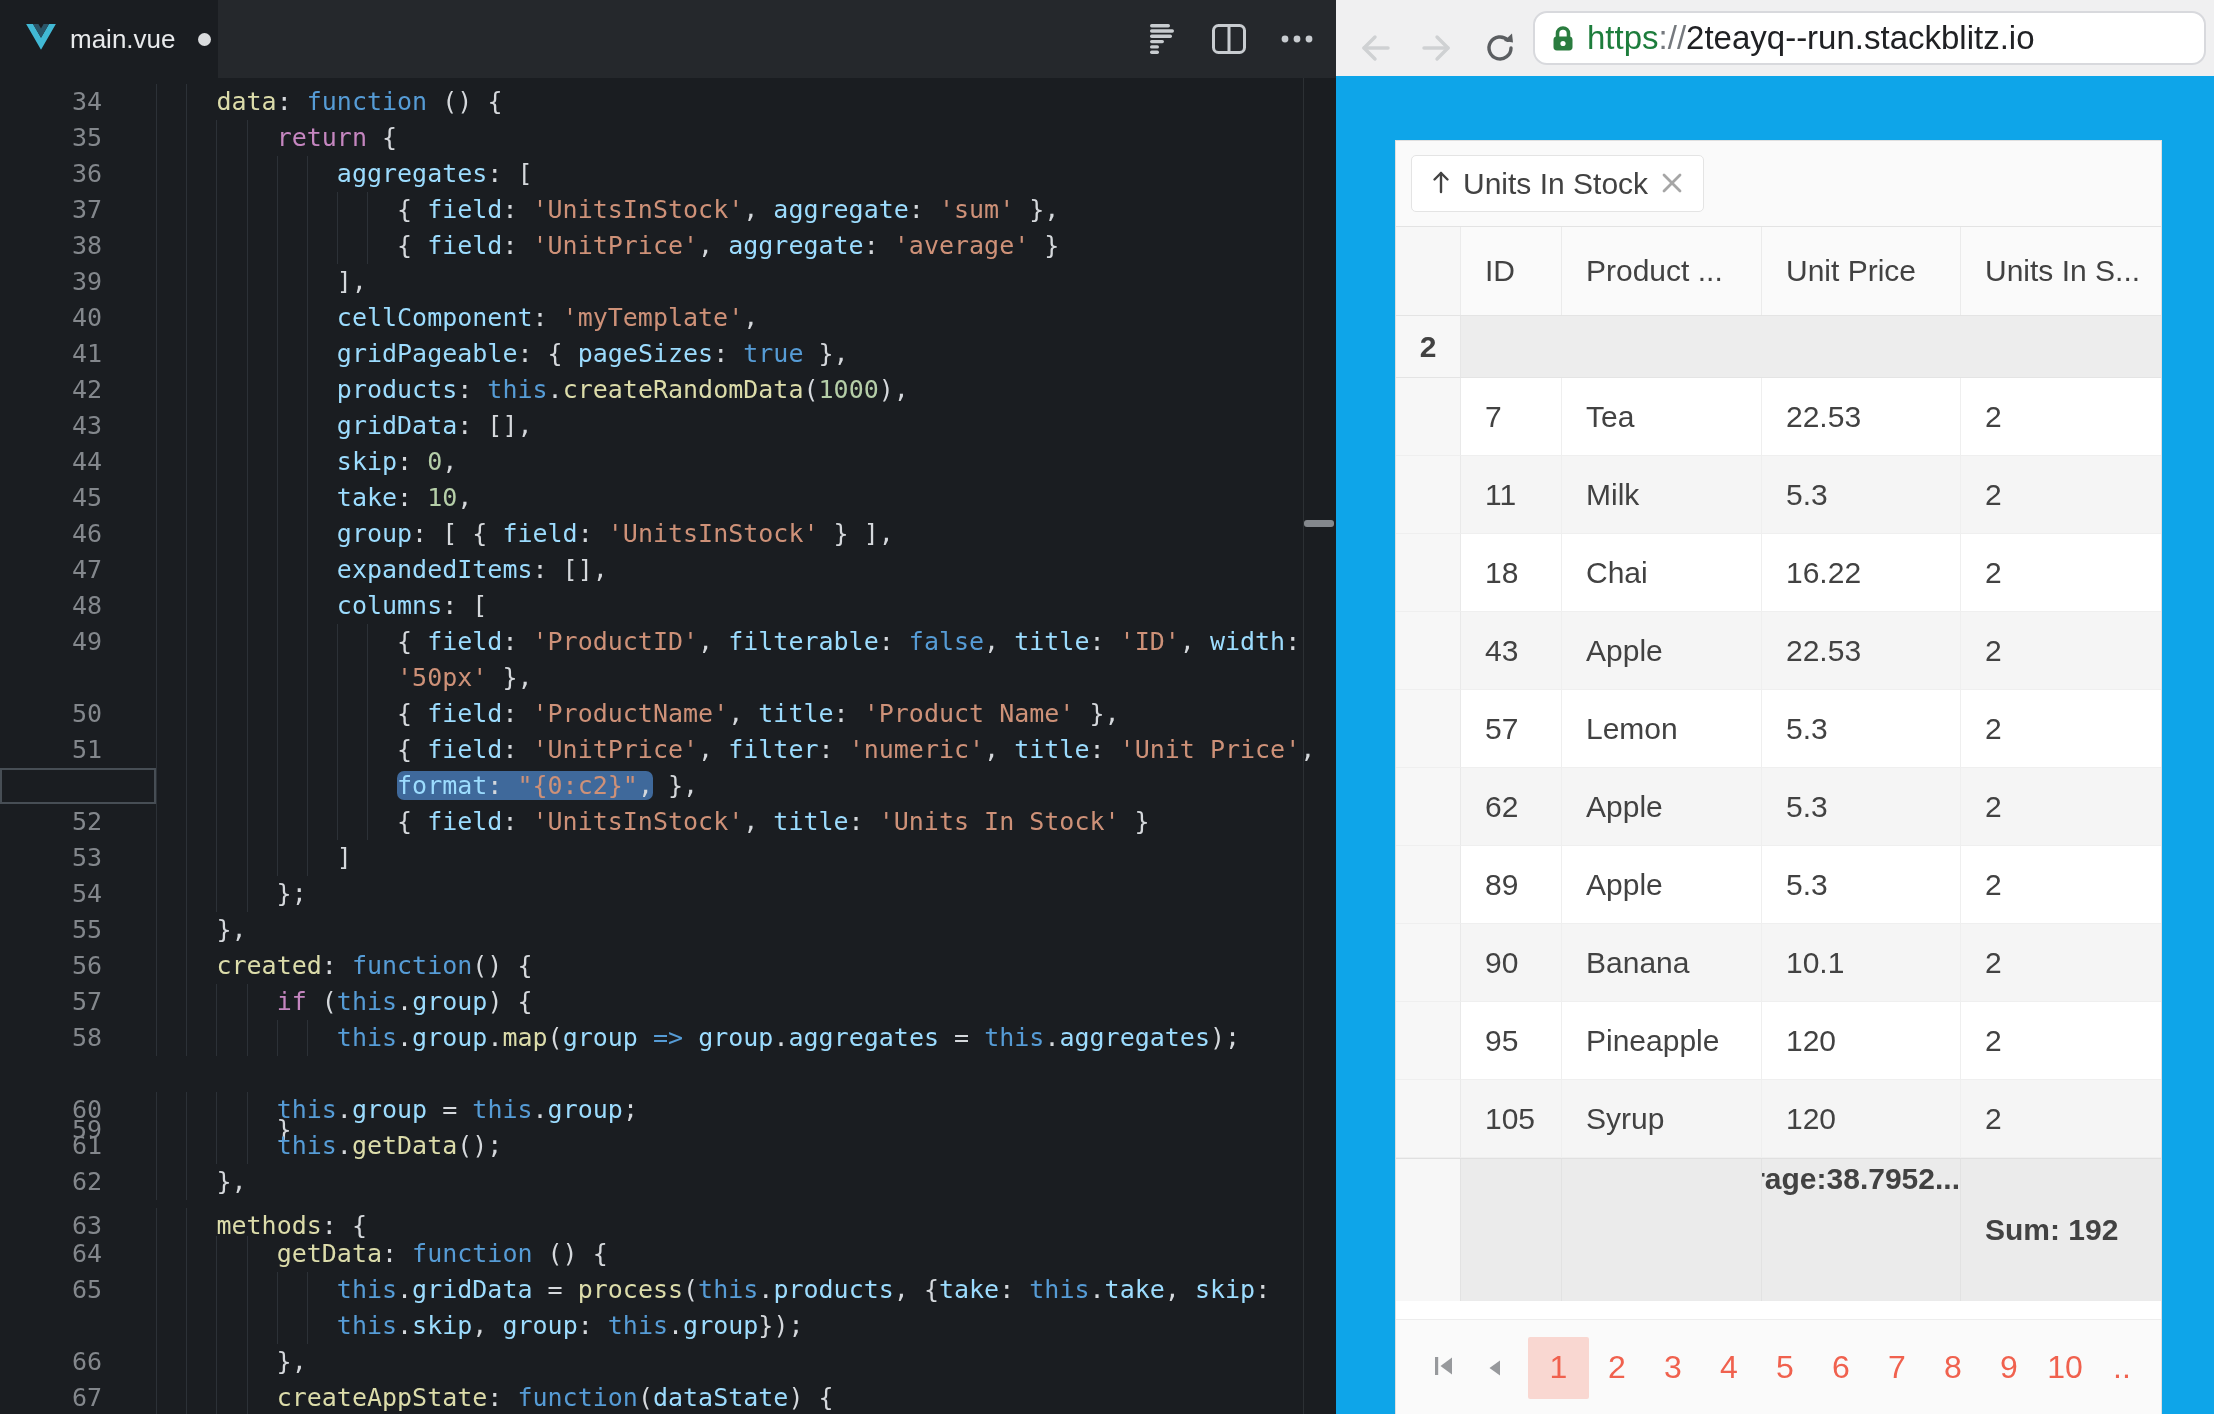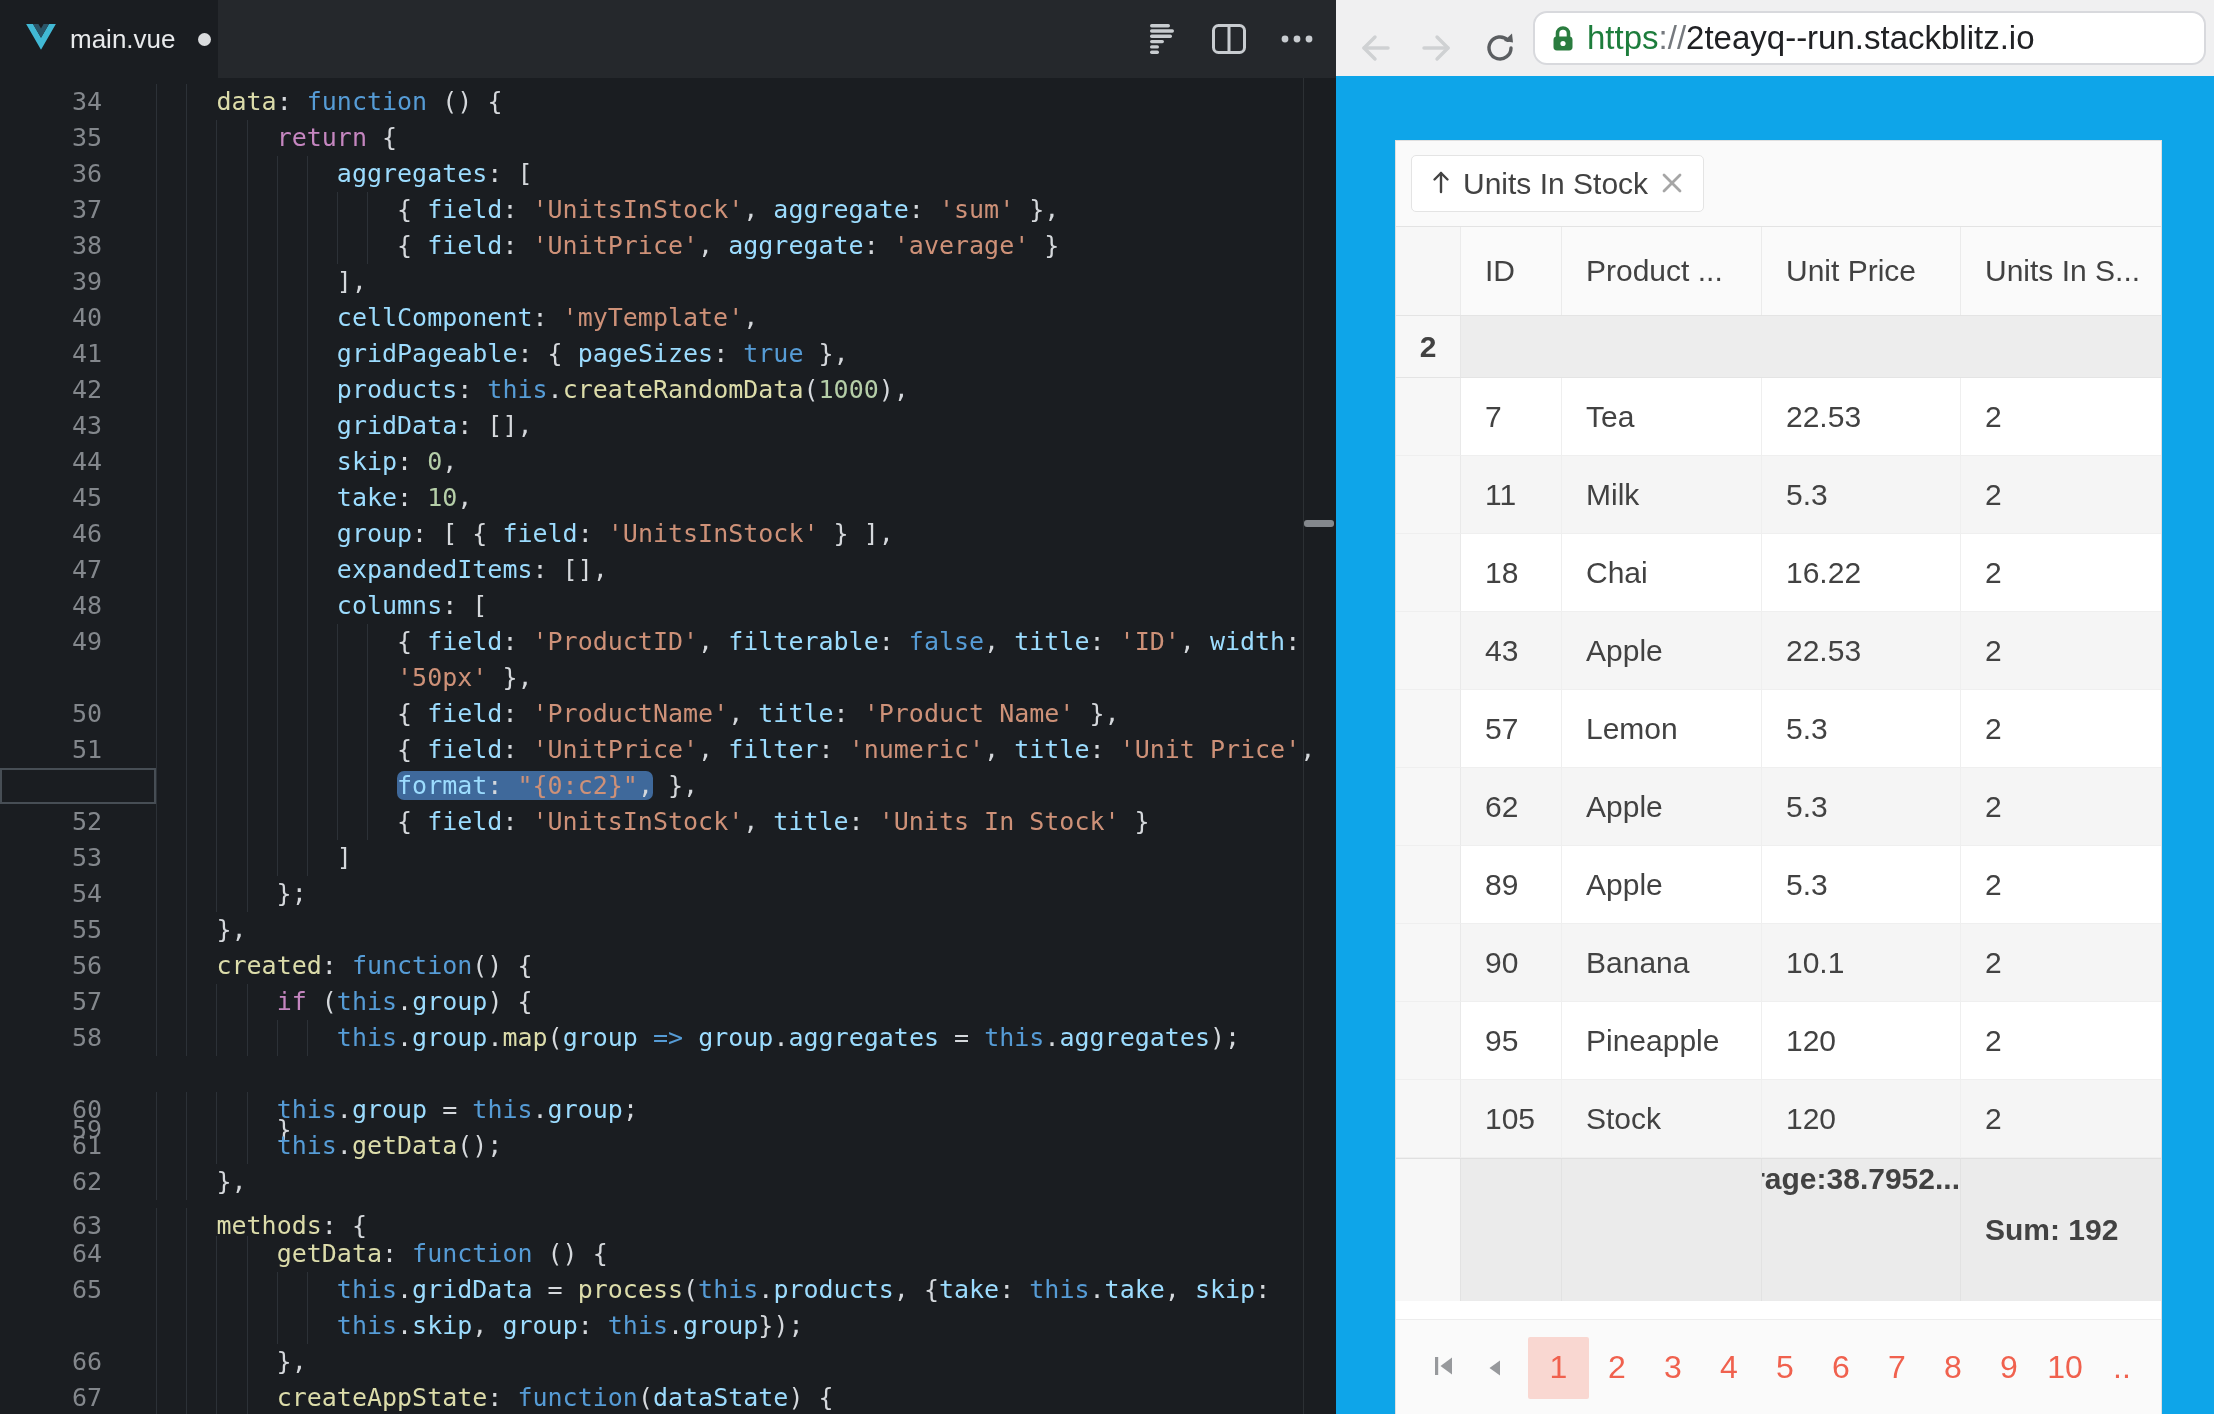--- a/index.html
+++ b/index.html
@@ -601,21 +601,21 @@
           <div class="drow">
             <div class="cell c0"></div>
             <div class="cell c1">95</div>
             <div class="cell c2">Pineapple</div>
             <div class="cell c3">120</div>
             <div class="cell c4">2</div>
           </div>
           <div class="drow alt">
             <div class="cell c0"></div>
             <div class="cell c1">105</div>
-            <div class="cell c2">Stock</div>
+            <div class="cell c2">Syrup</div>
             <div class="cell c3">120</div>
             <div class="cell c4">2</div>
           </div>
         </div>
       <div class="frow">
         <div class="cell c0"></div>
         <div class="cell c1"></div>
         <div class="cell c2"></div>
         <div class="cell c3 avg-cell">
           <span>Average:</span>

